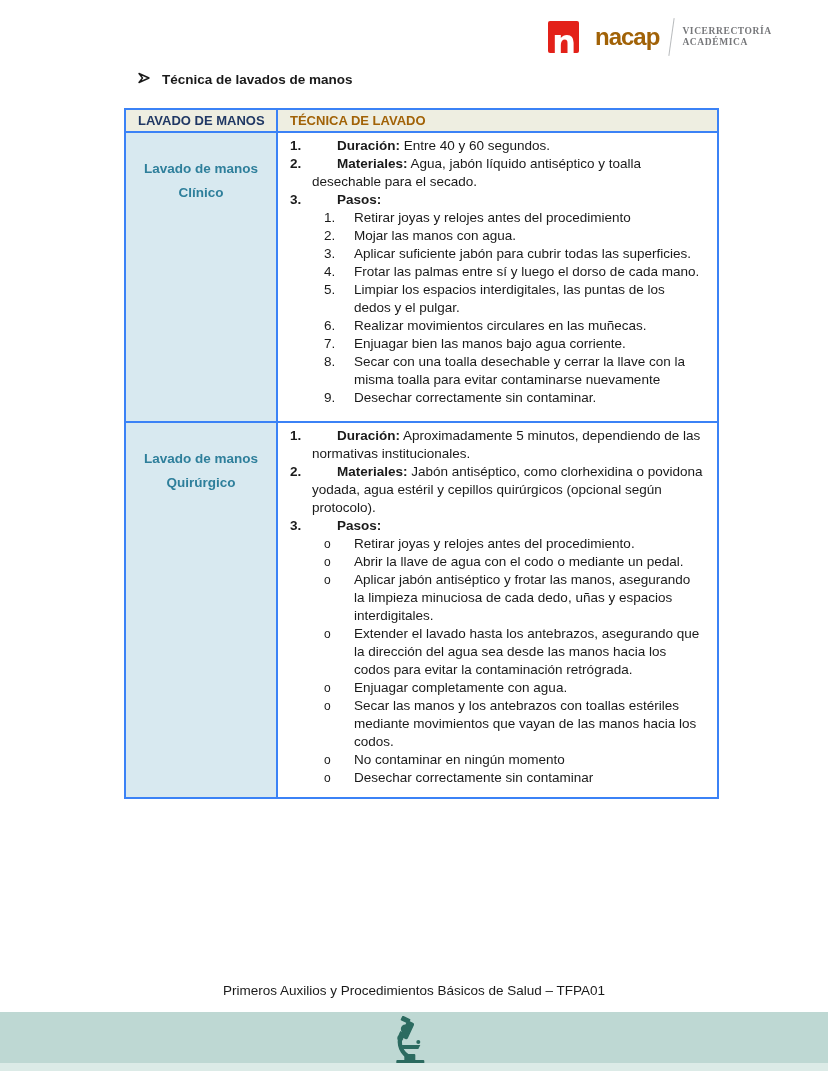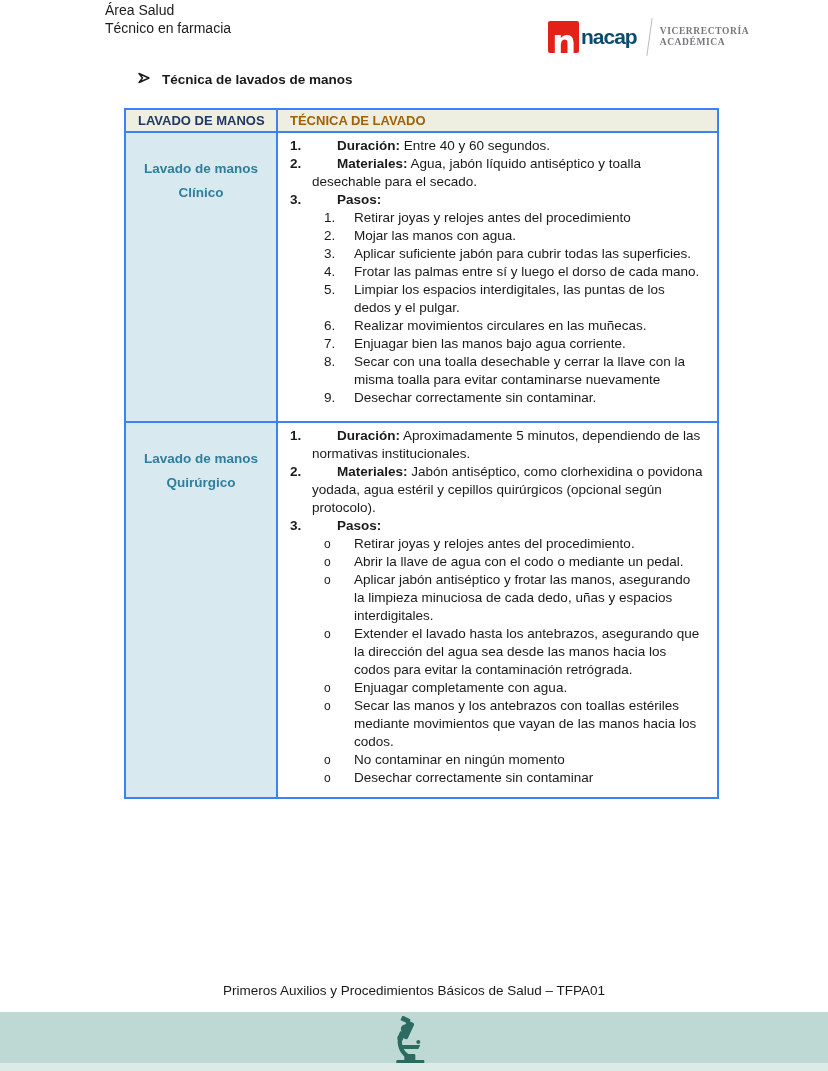--- a/index.html
+++ b/index.html
@@ -7,21 +7,21 @@
   body { font-family:"Liberation Sans", sans-serif; color:#1a1a1a; }
   .page { position:relative; width:828px; height:1071px; background:#fff; overflow:hidden; }
 
   
   .doc-header { position:absolute; left:105px; top:1px; font-size:14px; line-height:18px; color:#1c1c1c; }
 
   
   .logo { position:absolute; left:548px; top:18px; display:flex; align-items:center; }
   .logo-square { width:31px; height:32px; background:#e32119; position:relative; overflow:hidden; border-radius:2px; flex:0 0 auto; }
   .logo-square span { position:absolute; left:4px; bottom:-9px; color:#fff; font-weight:bold; font-size:34px; font-family:"DejaVu Sans", sans-serif; }
-  .logo-word { font-weight:bold; font-size:21px; letter-spacing:-1px; color:#0c4a6e; margin-left:2px; line-height:30px; }
+  .logo-word { font-weight:bold; font-size:24px; letter-spacing:-1px; color:#a16207; margin-left:16px; line-height:30px; }
   .logo-divider { width:1px; height:38px; background:#b9bcbe; margin:0 10px 0 12px; transform:rotate(8deg); }
   .logo-unit { font-size:9.5px; color:#76777a; letter-spacing:0.6px; line-height:11px; font-weight:bold;font-family:Liberation Serif, serif; }
 
   
   .section-title { position:absolute; left:138px; top:72px; font-size:13.5px; font-weight:bold; display:flex; align-items:center; gap:11px;justify-content:center; }
   .arrow-bullet { display:inline-block; }
 
   
   .hand-table { position:absolute; left:124px; top:108px; width:595px; border-collapse:collapse; font-size:13.5px; }
   .hand-table td, .hand-table th { border:2px solid #3b82f6; vertical-align:top; }
@@ -53,24 +53,20 @@
   
   .footer-band { position:absolute; left:0; top:1012px; width:828px; height:59px; background:#bed8d3; }
   .footer-band-strip { position:absolute; left:0; bottom:0; width:100%; height:8px; background:#dcebe7; }
   .microscope { position:absolute; left:50%; top:4px; transform:translateX(-58%); }
 </style>
 </head>
 <body>
 
 <div class="page">
 
-  <div class="doc-header">
-    <div>Área Salud</div>
-    <div>Técnico en farmacia</div>
-  </div>
 
   <div class="logo">
     <div class="logo-square">
       <span>n</span>
     </div>
     <div class="logo-word">nacap</div>
     <div class="logo-divider"></div>
     <div class="logo-unit">
       <div>VICERRECTORÍA</div>
       <div>ACADÉMICA</div>

